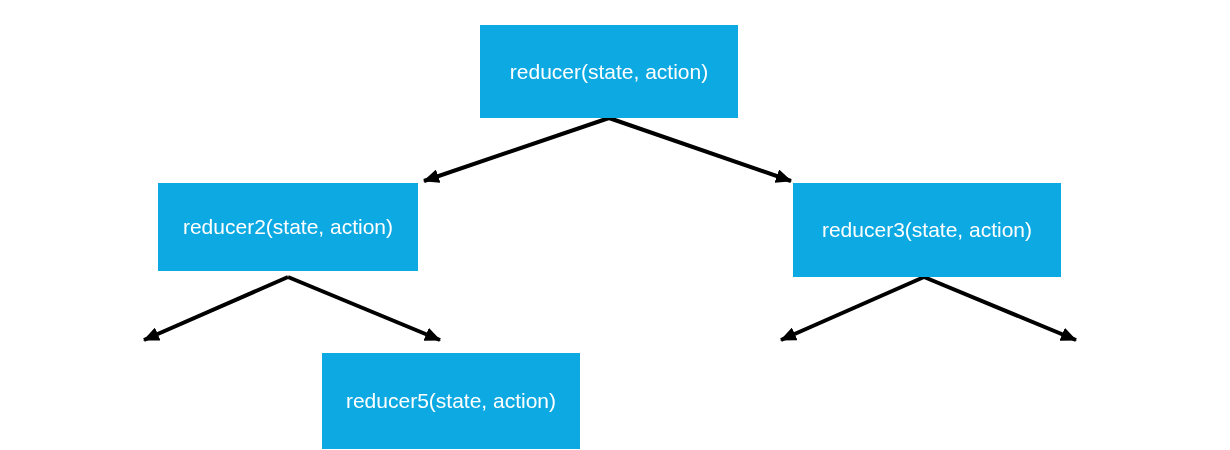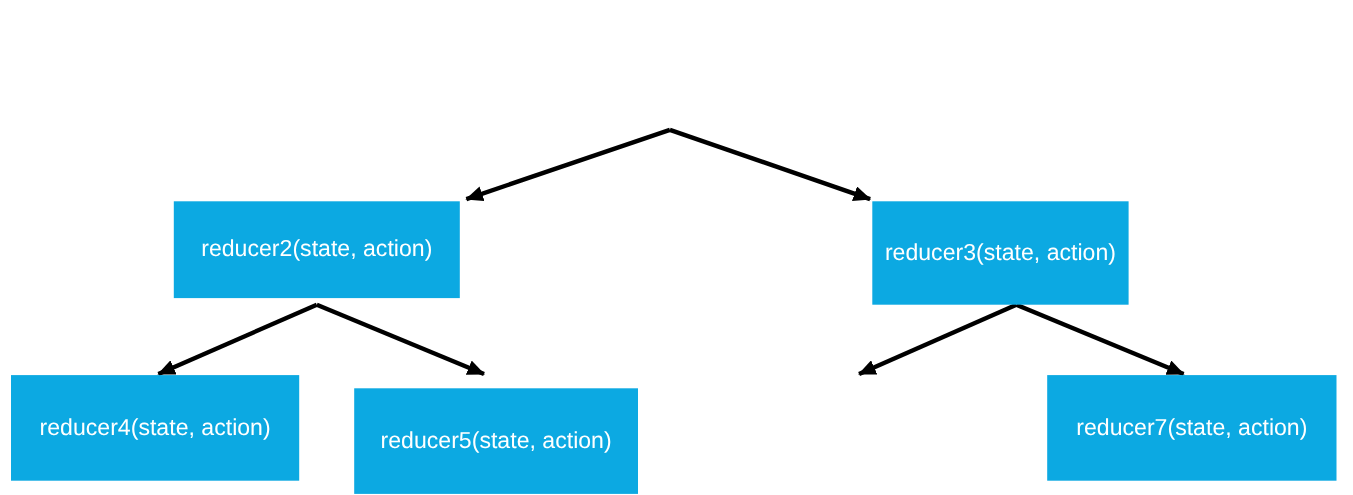--- a/index.html
+++ b/index.html
@@ -30,21 +30,21 @@
     display: flex;
     align-items: center;
     justify-content: center;
     font-size: 21px;
     line-height: 1.2;
     text-align: center;
     white-space: nowrap;
   }
   .node-root     { left: 480px; top: 25px;  width: 258px; height: 93px; }
   .node-reducer2 { left: 158px; top: 183px; width: 260px; height: 88px; }
-  .node-reducer3 { left: 793px; top: 183px; width: 233px; height: 94px; }
+  .node-reducer3 { left: 793px; top: 183px; width: 268px; height: 94px; }
   .node-reducer4 { left: 10px;  top: 341px; width: 262px; height: 96px; }
   .node-reducer5 { left: 322px; top: 341px; width: 258px; height: 96px; margin-top: 12px; }
   .node-reducer6 { left: 642px; top: 341px; width: 261px; height: 96px; }
   .node-reducer7 { left: 952px; top: 341px; width: 263px; height: 96px; }
 </style>
 </head>
 <body>
 
 <div class="canvas">
 
@@ -55,35 +55,32 @@
       </marker>
     </defs>
     <line x1="609" y1="118" x2="424" y2="181" stroke="#000000" stroke-width="4" marker-end="url(#arrowhead)"></line>
     <line x1="609" y1="118" x2="791" y2="181" stroke="#000000" stroke-width="4" marker-end="url(#arrowhead)"></line>
     <line x1="288" y1="277" x2="144" y2="340" stroke="#000000" stroke-width="4" marker-end="url(#arrowhead)"></line>
     <line x1="288" y1="277" x2="440" y2="340" stroke="#000000" stroke-width="4" marker-end="url(#arrowhead)"></line>
     <line x1="924" y1="277" x2="781" y2="340" stroke="#000000" stroke-width="4" marker-end="url(#arrowhead)"></line>
     <line x1="924" y1="277" x2="1076" y2="340" stroke="#000000" stroke-width="4" marker-end="url(#arrowhead)"></line>
   </svg>
 
+  <div class="node node-root">
+    <span>reducer(state, action)</span>
+  </div>
 
   <div class="node node-reducer2">
     <span>reducer2(state, action)</span>
   </div>
 
   <div class="node node-reducer3">
     <span>reducer3(state, action)</span>
   </div>
 
-  <div class="node node-reducer4">
-    <span>reducer4(state, action)</span>
-  </div>
 
   <div class="node node-reducer5">
     <span>reducer5(state, action)</span>
   </div>
 
 
-  <div class="node node-reducer7">
-    <span>reducer7(state, action)</span>
-  </div>
 
 </div>
 
 </body></html>

